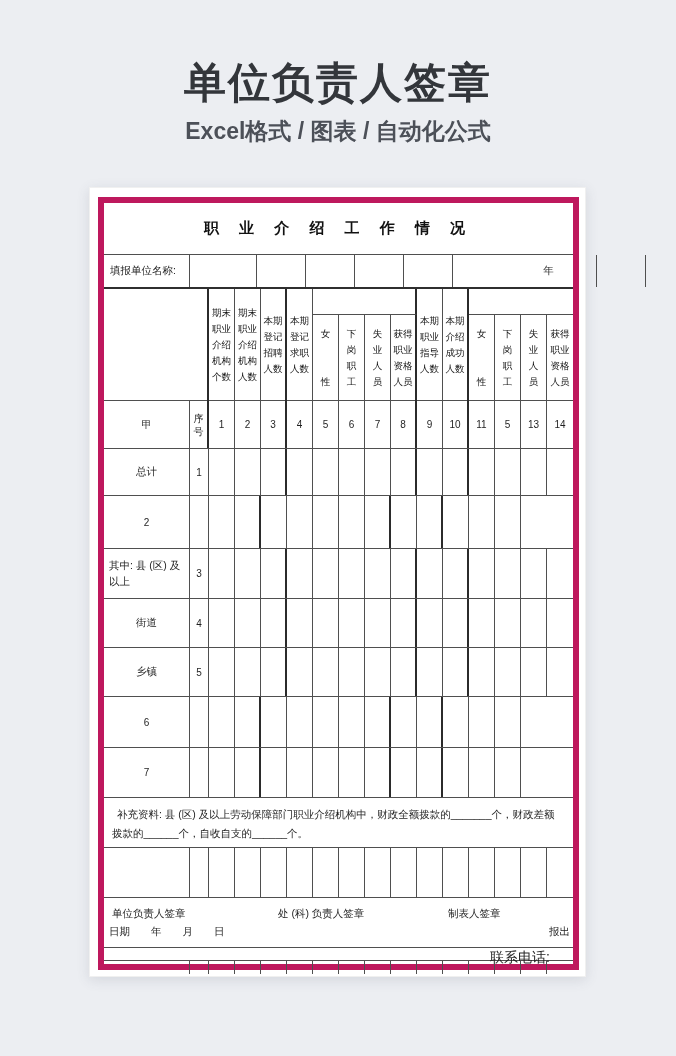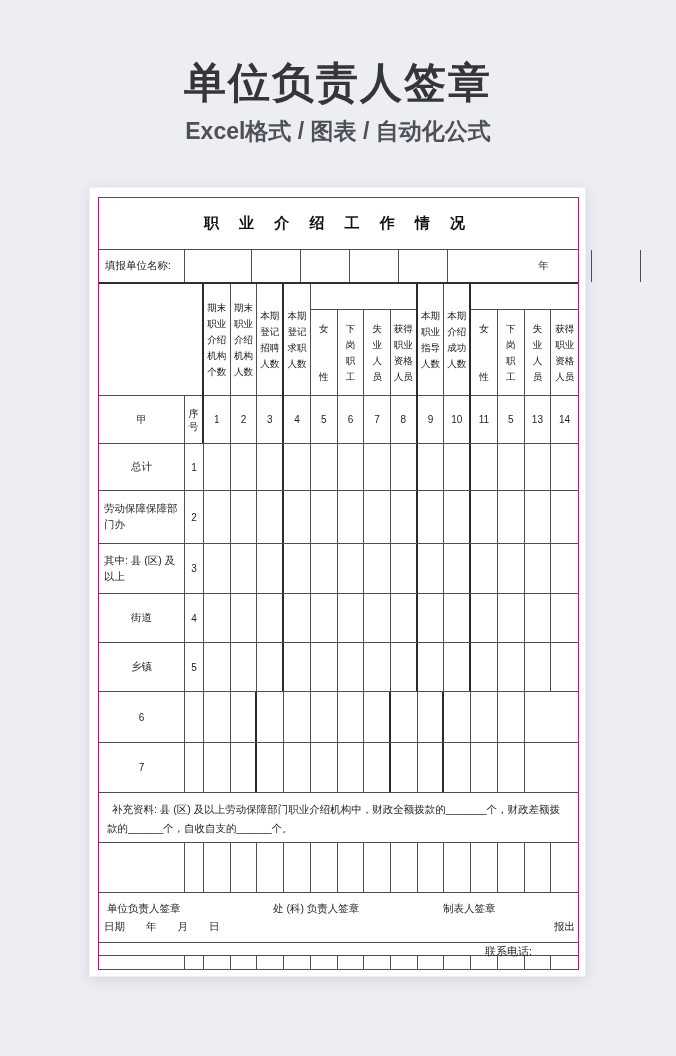--- a/index.html
+++ b/index.html
@@ -17,21 +17,21 @@
   .hero .sub{margin-top:10px;font-size:23px;color:#4c5058;font-weight:bold;}
 
   
   .card{
     position:absolute;left:89px;top:187px;width:497px;height:790px;
     background:#ffffff;border:1px solid #f0f0f0;box-sizing:border-box;
     box-shadow:0 3px 12px rgba(70,80,100,0.14);
   }
   .tbl{
     position:absolute;left:8px;top:9px;width:481px;height:773px;
-    border:1px solid #be185d;box-sizing:border-box;
+    border:6px solid #be185d;box-sizing:border-box;
     font-size:10.5px;background:#fff;
   }
   .r{box-sizing:border-box;border-bottom:1px solid #4f4f4f;position:relative;}
   .r:last-child{border-bottom:none;}
   .g16{display:grid;grid-template-columns:86px 19px repeat(14,1fr);}
   .cl{box-sizing:border-box;border-right:1px solid #4f4f4f;overflow:hidden;}
   .g16 > .cl:last-child{border-right:none;}
   .noR{border-right:none !important;text-decoration:underline;}
   .thick{border-right:2px solid #2b2b2b !important;}
   .c{display:flex;align-items:center;justify-content:center;text-align:center;}
@@ -63,21 +63,21 @@
   .r-supp{height:50px;}
   .r-supp .txt{padding:7px 8px 0 8px;line-height:1.85;text-indent:5px;}
 
   .r-sign{height:50px;font-size:10.5px;}
   .r-sign .s1{position:absolute;left:8px;top:9px;}
   .r-sign .s2{position:absolute;left:174px;top:9px;}
   .r-sign .s3{position:absolute;left:344px;top:9px;}
   .r-sign .s4{position:absolute;right:3px;top:27px;}
   .r-sign .s5{position:absolute;left:5px;top:27px;}
 
-  .r-tel{height:13px;font-size:11px;}
+  .r-tel{height:13px;font-size:14px;}
   .r-tel span{position:absolute;left:386px;top:1px;}
 
   .r-grid1{height:50px;}
   .r-grid2{height:13px;}
 </style>
 </head>
 <body>
 
 <div class="stage">
 
@@ -205,21 +205,20 @@
           <div class="cl"></div>
           <div class="cl thick"></div>
           <div class="cl"></div>
           <div class="cl thick"></div>
           <div class="cl"></div>
           <div class="cl"></div>
           <div class="cl"></div>
           <div class="cl"></div>
         </div>
       <div class="r g16 trow" style="height:53px">
-        <div class="cl lbl">劳动保障保障部门办</div>
         <div class="cl num">2</div>
       <div class="cl"></div>
           <div class="cl"></div>
           <div class="cl thick"></div>
           <div class="cl"></div>
           <div class="cl"></div>
           <div class="cl"></div>
           <div class="cl"></div>
           <div class="cl thick"></div>
           <div class="cl"></div>

